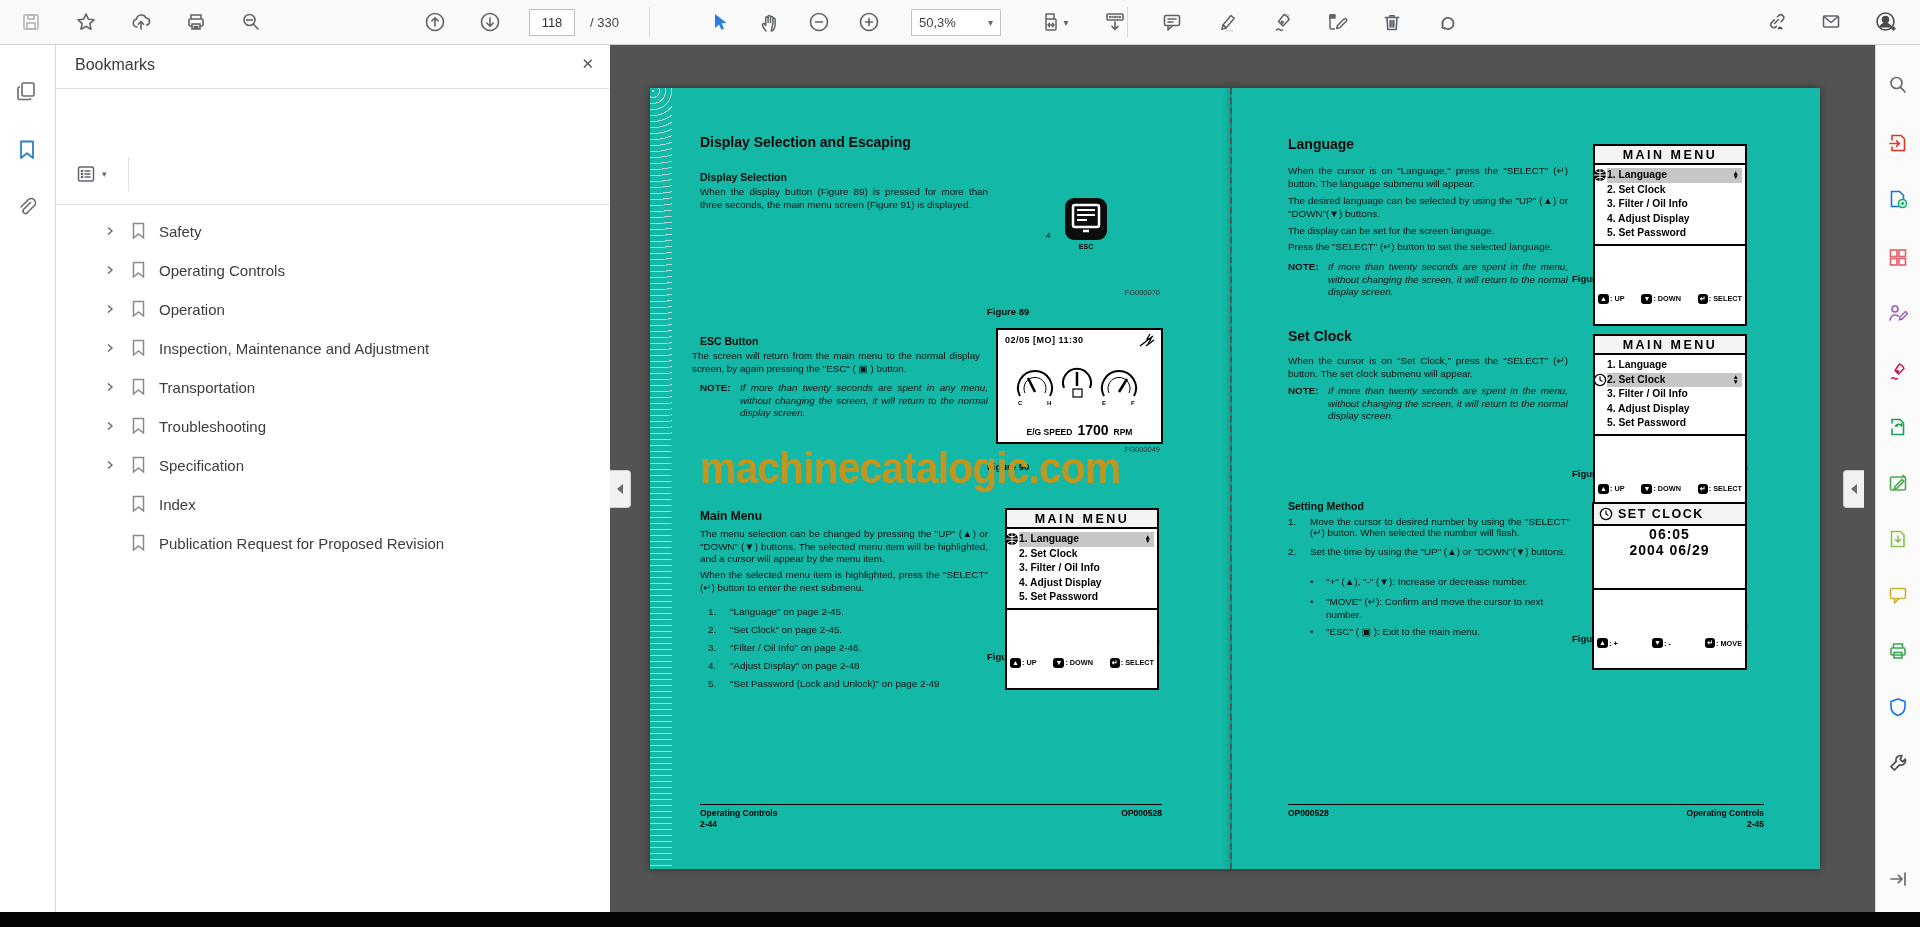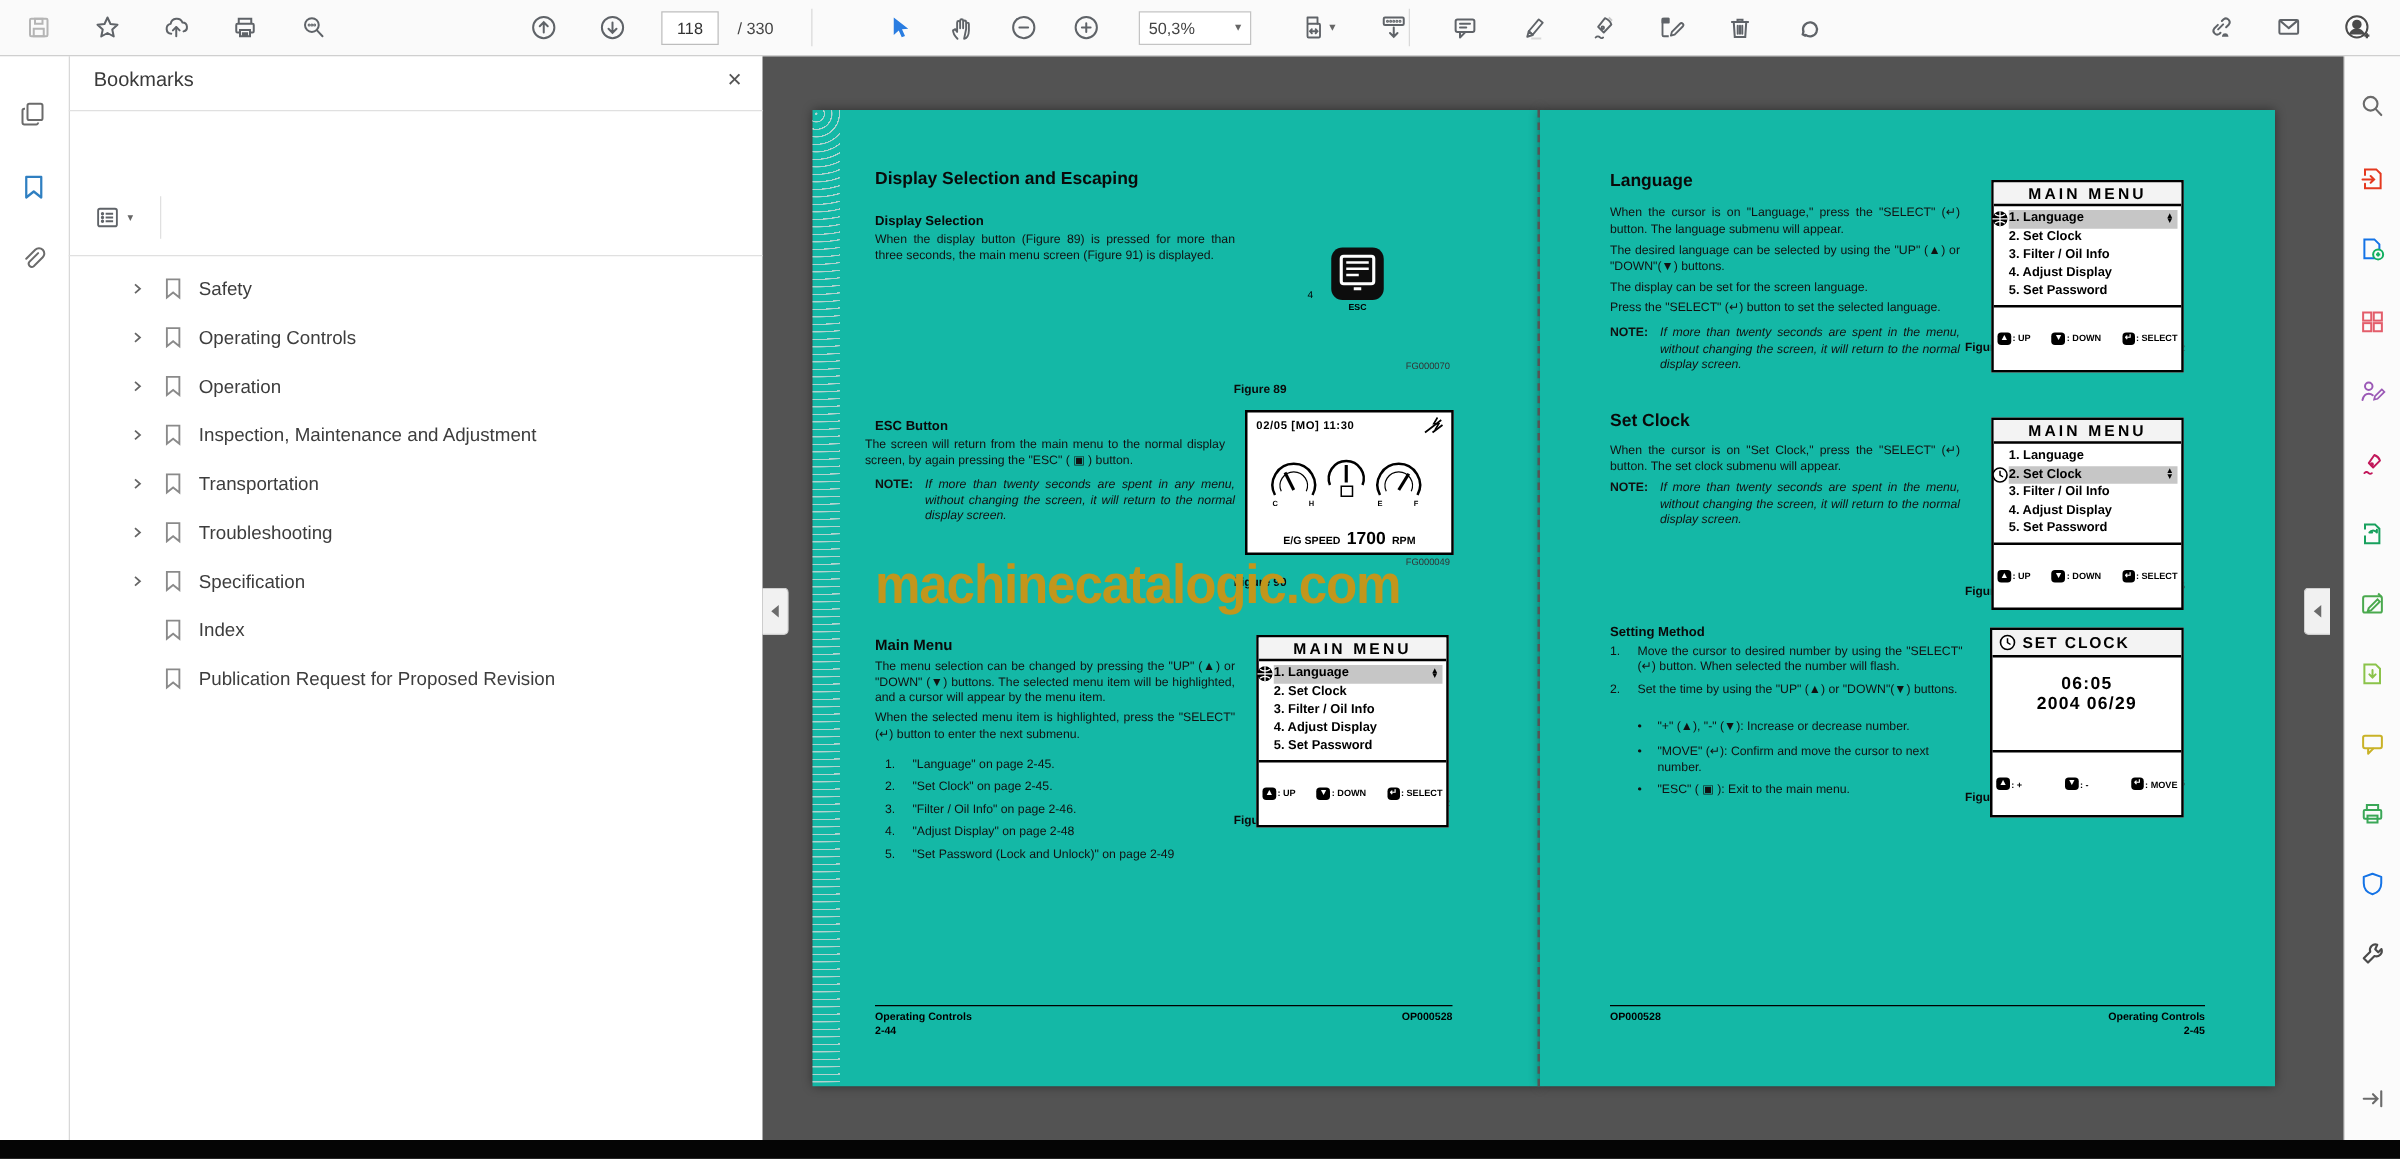--- a/index.html
+++ b/index.html
@@ -58,27 +58,27 @@
   .figcap{position:absolute;font-size:9.5px;font-weight:bold;color:#0a0a0a;}
   .figcode{position:absolute;font-size:7.5px;color:#333;}
   
   .mfig{position:absolute;width:150px;border:2px solid #000;background:#fff;z-index:4;}
   .mtitle{font-weight:bold;text-align:center;font-size:12.5px;letter-spacing:2.5px;padding:2px 0 1px 0;border-bottom:2px solid #000;background:#f3f3f3;}
   .mitems{position:relative;padding:3px 3px 3px 12px;border-bottom:2px solid #000;}
   .mitem{font-size:10.3px;font-weight:bold;line-height:14.6px;white-space:nowrap;}
   .mitem.hl{background:#c6c6c6;display:flex;justify-content:space-between;align-items:center;padding-right:3px;}
   .spin{display:flex;flex-direction:column;font-size:6.5px;line-height:4.6px;color:#000;}
   .mcur{position:absolute;left:-2px;}
-  .mkeys{display:flex;justify-content:space-between;align-items:center;padding:20px 3px;font-size:7.3px;font-weight:bold;}
+  .mkeys{display:flex;justify-content:space-between;align-items:center;padding:20px 3px;font-size:7.3px;font-weight:bold;margin-top:28px;}
   .kgrp{display:flex;align-items:center;gap:1px;white-space:nowrap;}
   .key{background:#000;color:#fff;border-radius:3px;padding:0 2px;font-size:7px;line-height:10px;display:inline-block;}
   
   .scfig{position:absolute;width:151px;border:2px solid #000;background:#fff;z-index:4;}
   .sctitle{display:flex;align-items:center;gap:5px;font-weight:bold;font-size:12.5px;letter-spacing:1.5px;padding:3px 5px;border-bottom:2px solid #000;background:#f3f3f3;}
-  .scbody{height:62px;text-align:center;border-bottom:2px solid #000;padding-top:12px;}
+  .scbody{height:62px;text-align:center;border-bottom:2px solid #000;}
   .sctime{font-size:14px;font-weight:bold;letter-spacing:1px;}
   .scdate{font-size:14px;font-weight:bold;letter-spacing:1px;}
   
   .fig89{position:absolute;text-align:center;}
   .fig89 .esc{font-size:7px;font-weight:bold;margin-top:1px;}
   .fig89 .num4{position:absolute;left:-12px;bottom:10px;font-size:8px;}
   .fig90{position:absolute;width:163px;height:112px;border:2px solid #000;background:#fff;}
   .fig90 .dt{position:absolute;left:7px;top:5px;font-size:9px;font-weight:bold;letter-spacing:.5px;}
   .fig90 .spd{position:absolute;left:0;bottom:4px;width:100%;display:flex;align-items:baseline;justify-content:center;gap:5px;}
   .fig90 .spd .l{font-size:8.5px;font-weight:bold;}

